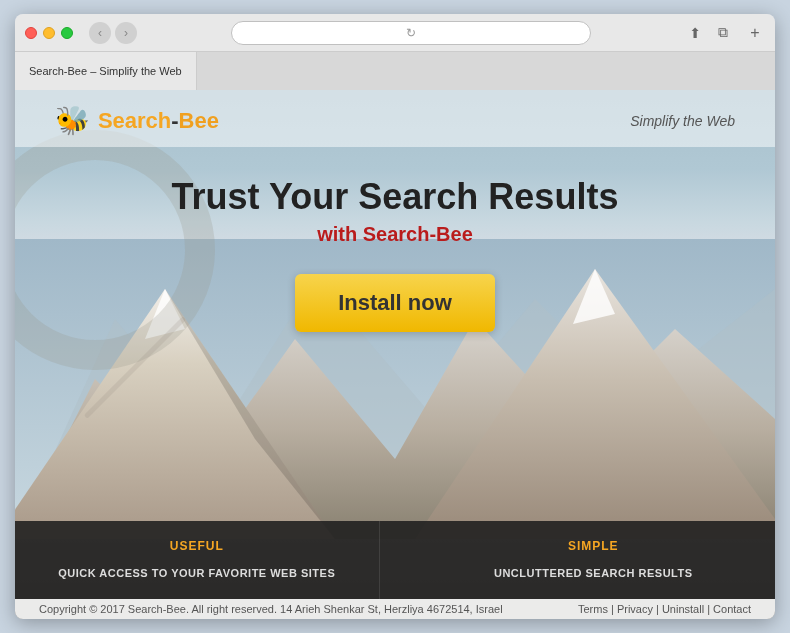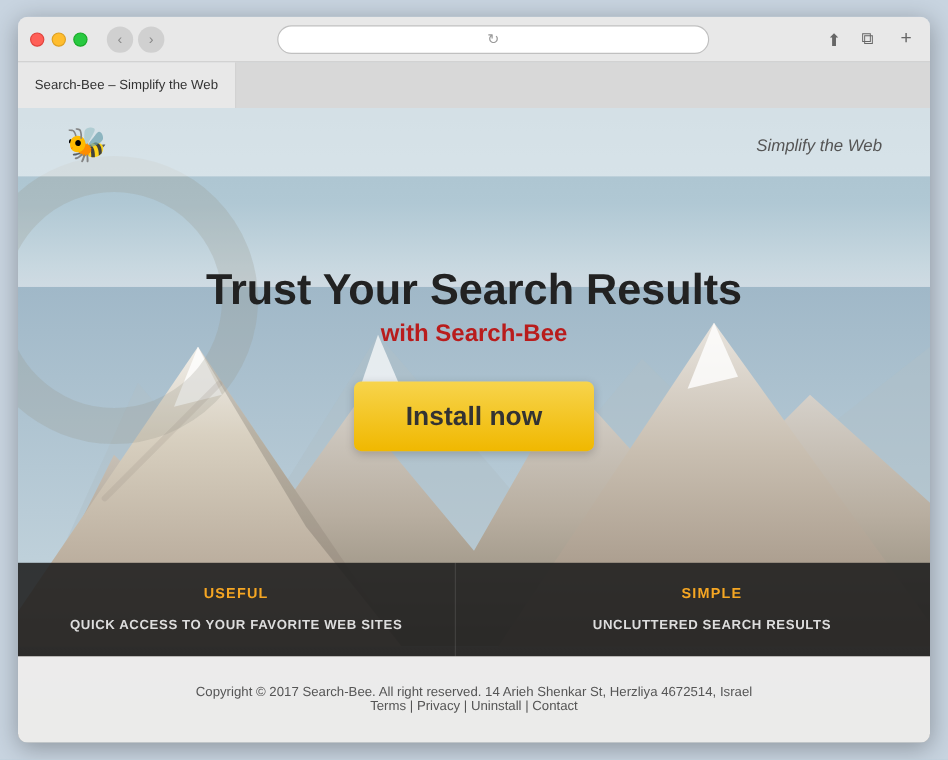--- a/index.html
+++ b/index.html
@@ -226,21 +226,20 @@
       color: #555;
       font-style: italic;
     }
 
     .hero-section {
       position: relative;
       z-index: 10;
       text-align: center;
       padding: 30px 20px 20px;
       flex: 1;
-      margin-top: 44px;
     }
 
     .hero-title {
       font-size: 36px;
       font-weight: bold;
       color: #222;
       line-height: 1.1;
       margin-bottom: 6px;
     }
 
@@ -303,23 +302,22 @@
       letter-spacing: 0.5px;
     }
 
     .site-footer {
       position: relative;
       z-index: 10;
       background: rgba(240,240,240,0.95);
       display: flex;
       align-items: center;
       justify-content: space-between;
-      padding: 24px 24px;
+      padding: 4px 24px;
       flex-shrink: 0;
-      flex-direction: column;
     }
 
     .footer-copyright {
       font-size: 11px;
       color: #555;
     }
 
     .footer-links {
       font-size: 11px;
       color: #555;
@@ -416,20 +414,23 @@
         <polygon points="300,40 283,90 318,82" fill="white" opacity="0.7"></polygon>
       </svg>
 
       <div class="watermark-glass">
         <div style="width:140px;height:5px;background:rgba(150,140,130,0.2);transform:rotate(-45deg);position:absolute;bottom:-30px;right:-20px;border-radius:3px;"></div>
       </div>
 
       <div class="site-header">
         <div class="logo-area">
           <span class="logo-bee">🐝</span>
+          <span class="logo-text">
+            <span>Search</span><span style="color:#333">-</span><span style="color:#f0a020">Bee</span>
+          </span>
         </div>
         <div class="tagline">Simplify the Web</div>
       </div>
 
       <div class="hero-section">
         <div class="hero-title">Trust Your Search Results</div>
         <div class="hero-subtitle">with Search-Bee</div>
         <button class="install-btn">Install now</button>
       </div>
 

